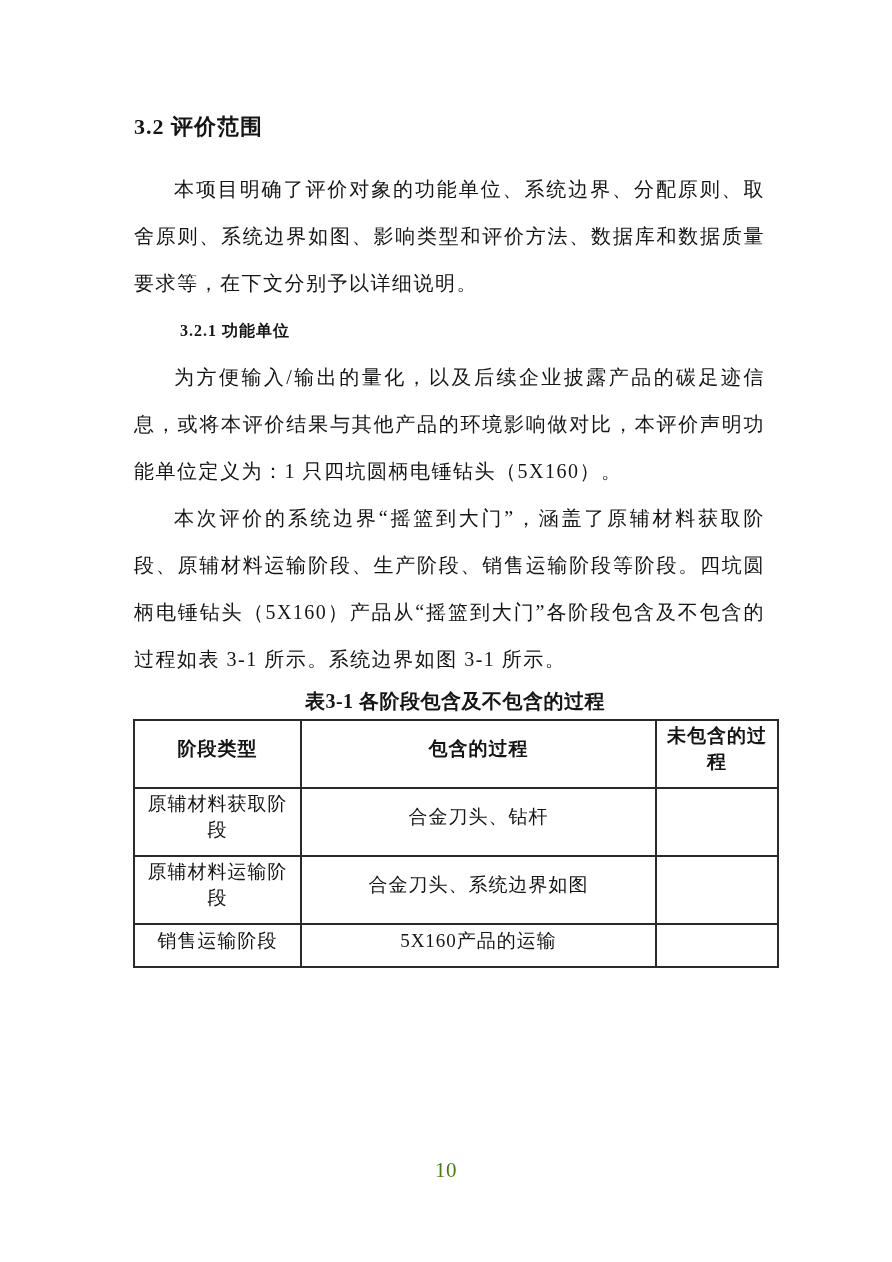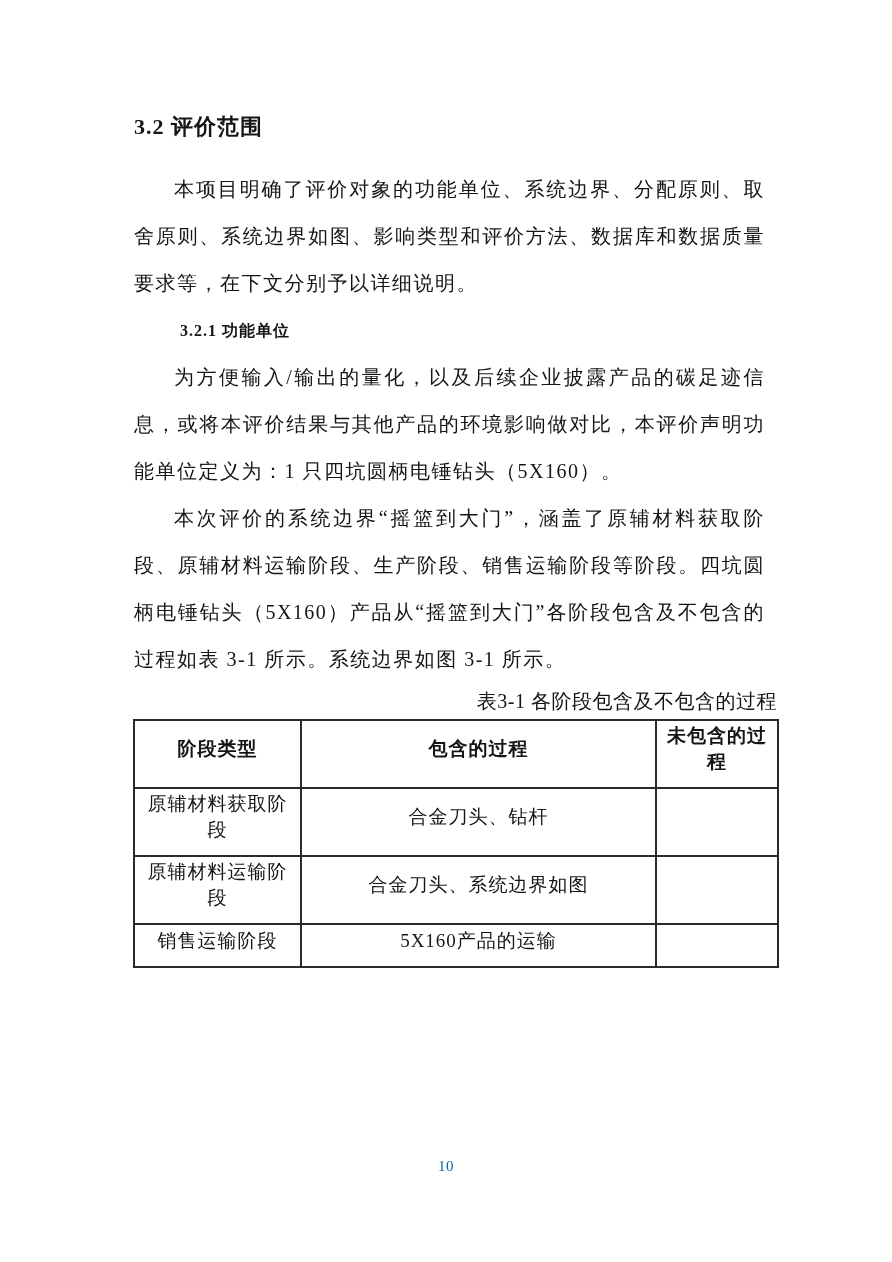--- a/index.html
+++ b/index.html
@@ -38,22 +38,22 @@
     font-weight: bold;
     line-height: 47px;
     margin: 0;
     padding-left: 46px;
     letter-spacing: 1px;
   }
   .table-caption {
     width: 644px;
     margin-left: -1px;
     font-size: 20px;
-    font-weight: normal;
-    text-align: right;
+    font-weight: bold;
+    text-align: center;
     line-height: 36px;
     letter-spacing: 0.5px;
   }
   table.stages {
     width: 644px;
     margin-left: -1px;
     border-collapse: collapse;
     table-layout: fixed;
   }
   table.stages col.c1 { width: 167px; }
@@ -74,22 +74,22 @@
   table.stages td {
     font-weight: normal;
     height: 43px;
   }
   .page-number {
     position: absolute;
     top: 1158px;
     left: 0;
     width: 892px;
     text-align: center;
-    font-size: 15px;
-    color: #0369a1;
+    font-size: 21px;
+    color: #4d7c0f;
     letter-spacing: 0.5px;
   }
 </style>
 </head>
 <body>
 
 <div class="page">
 
   <h1 class="section-heading">3.2 评价范围</h1>
 

